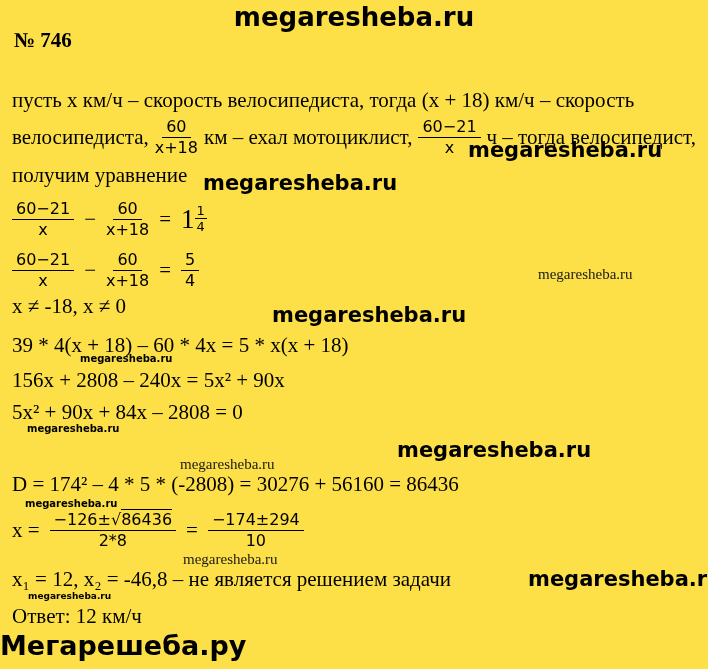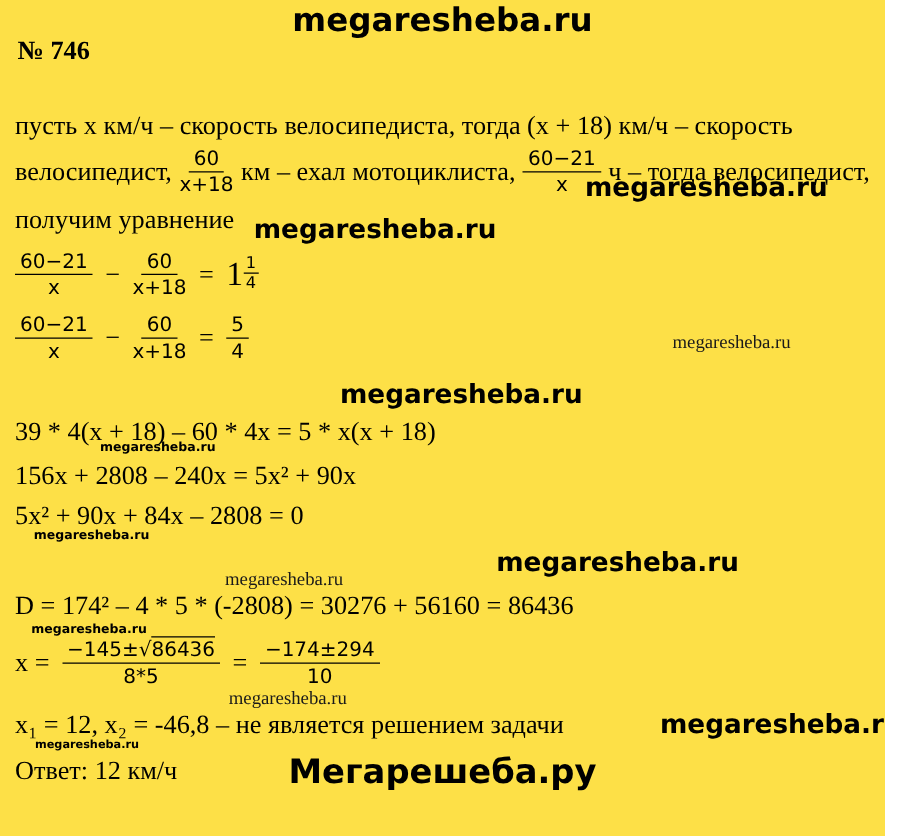--- a/index.html
+++ b/index.html
@@ -26,43 +26,43 @@
     white-space:nowrap; color:#000;
   }
   .wm-b { font-size:21px; }
   .wm-m { font-family:"Liberation Serif", serif; font-weight:normal; font-size:15px; color:#1a1a1a; }
   .wm-t { font-size:10px; }
   .wm-top {
     position:absolute; top:2px; left:0; width:100%; text-align:center;
     font-family:"DejaVu Sans", sans-serif; font-weight:bold; font-size:26px;
   }
   .footer-brand {
-    position:absolute; top:602px; left:0; width:100%; text-align:center;
+    position:absolute; top:630px; left:0; width:100%; text-align:left;
     font-family:"DejaVu Sans", sans-serif; font-weight:bold; font-size:27px;
   }
   .problem-number { position:absolute; left:14px; top:28px; font-weight:bold; font-size:21px; }
 </style>
 </head>
 <body>
 
 <div class="page">
 
   <div class="wm-top">megaresheba.ru</div>
 
   <div class="problem-number">№ 746</div>
 
   <div class="line" style="top:88px;">пусть x км/ч – скорость велосипедиста, тогда (x + 18) км/ч – скорость</div>
 
   <div class="line eqrow" style="top:112px; height:50px; gap:6px;">
-    <span>велосипедист,</span>
+    <span>велосипедиста,</span>
     <span class="frac">
       <span class="num">60</span>
       <span class="den">x+18</span>
     </span>
-    <span>км – ехал мотоциклиста,</span>
+    <span>км – ехал мотоциклист,</span>
     <span class="frac">
       <span class="num">60−21</span>
       <span class="den">x</span>
     </span>
     <span>ч – тогда велосипедист,</span>
   </div>
 
   <div class="line" style="top:163px;">получим уравнение</div>
 
   <div class="line eqrow" style="top:196px; height:46px;">
@@ -95,30 +95,31 @@
       <span class="num">60</span>
       <span class="den">x+18</span>
     </span>
     <span>=</span>
     <span class="frac">
       <span class="num">5</span>
       <span class="den">4</span>
     </span>
   </div>
 
+  <div class="line" style="top:294px;">x ≠ -18, x ≠ 0</div>
   <div class="line" style="top:333px;">39 * 4(x + 18) – 60 * 4x = 5 * x(x + 18)</div>
   <div class="line" style="top:368px;">156x + 2808 – 240x = 5x² + 90x</div>
   <div class="line" style="top:400px;">5x² + 90x + 84x – 2808 = 0</div>
   <div class="line" style="top:472px;">D = 174² – 4 * 5 * (-2808) = 30276 + 56160 = 86436</div>
 
   <div class="line eqrow" style="top:507px; height:46px;">
     <span>x =</span>
     <span class="frac">
-      <span class="num"><span>−145±</span><span>√</span><span class="sqrt-arg">86436</span></span>
-      <span class="den">8*5</span>
+      <span class="num"><span>−126±</span><span>√</span><span class="sqrt-arg">86436</span></span>
+      <span class="den">2*8</span>
     </span>
     <span>=</span>
     <span class="frac">
       <span class="num">−174±294</span>
       <span class="den">10</span>
     </span>
   </div>
 
   <div class="line" style="top:567px;">x₁ = 12, x₂ = -46,8 – не является решением задачи</div>
   <div class="line" style="top:604px;text-align:center;">Ответ: 12 км/ч</div>

